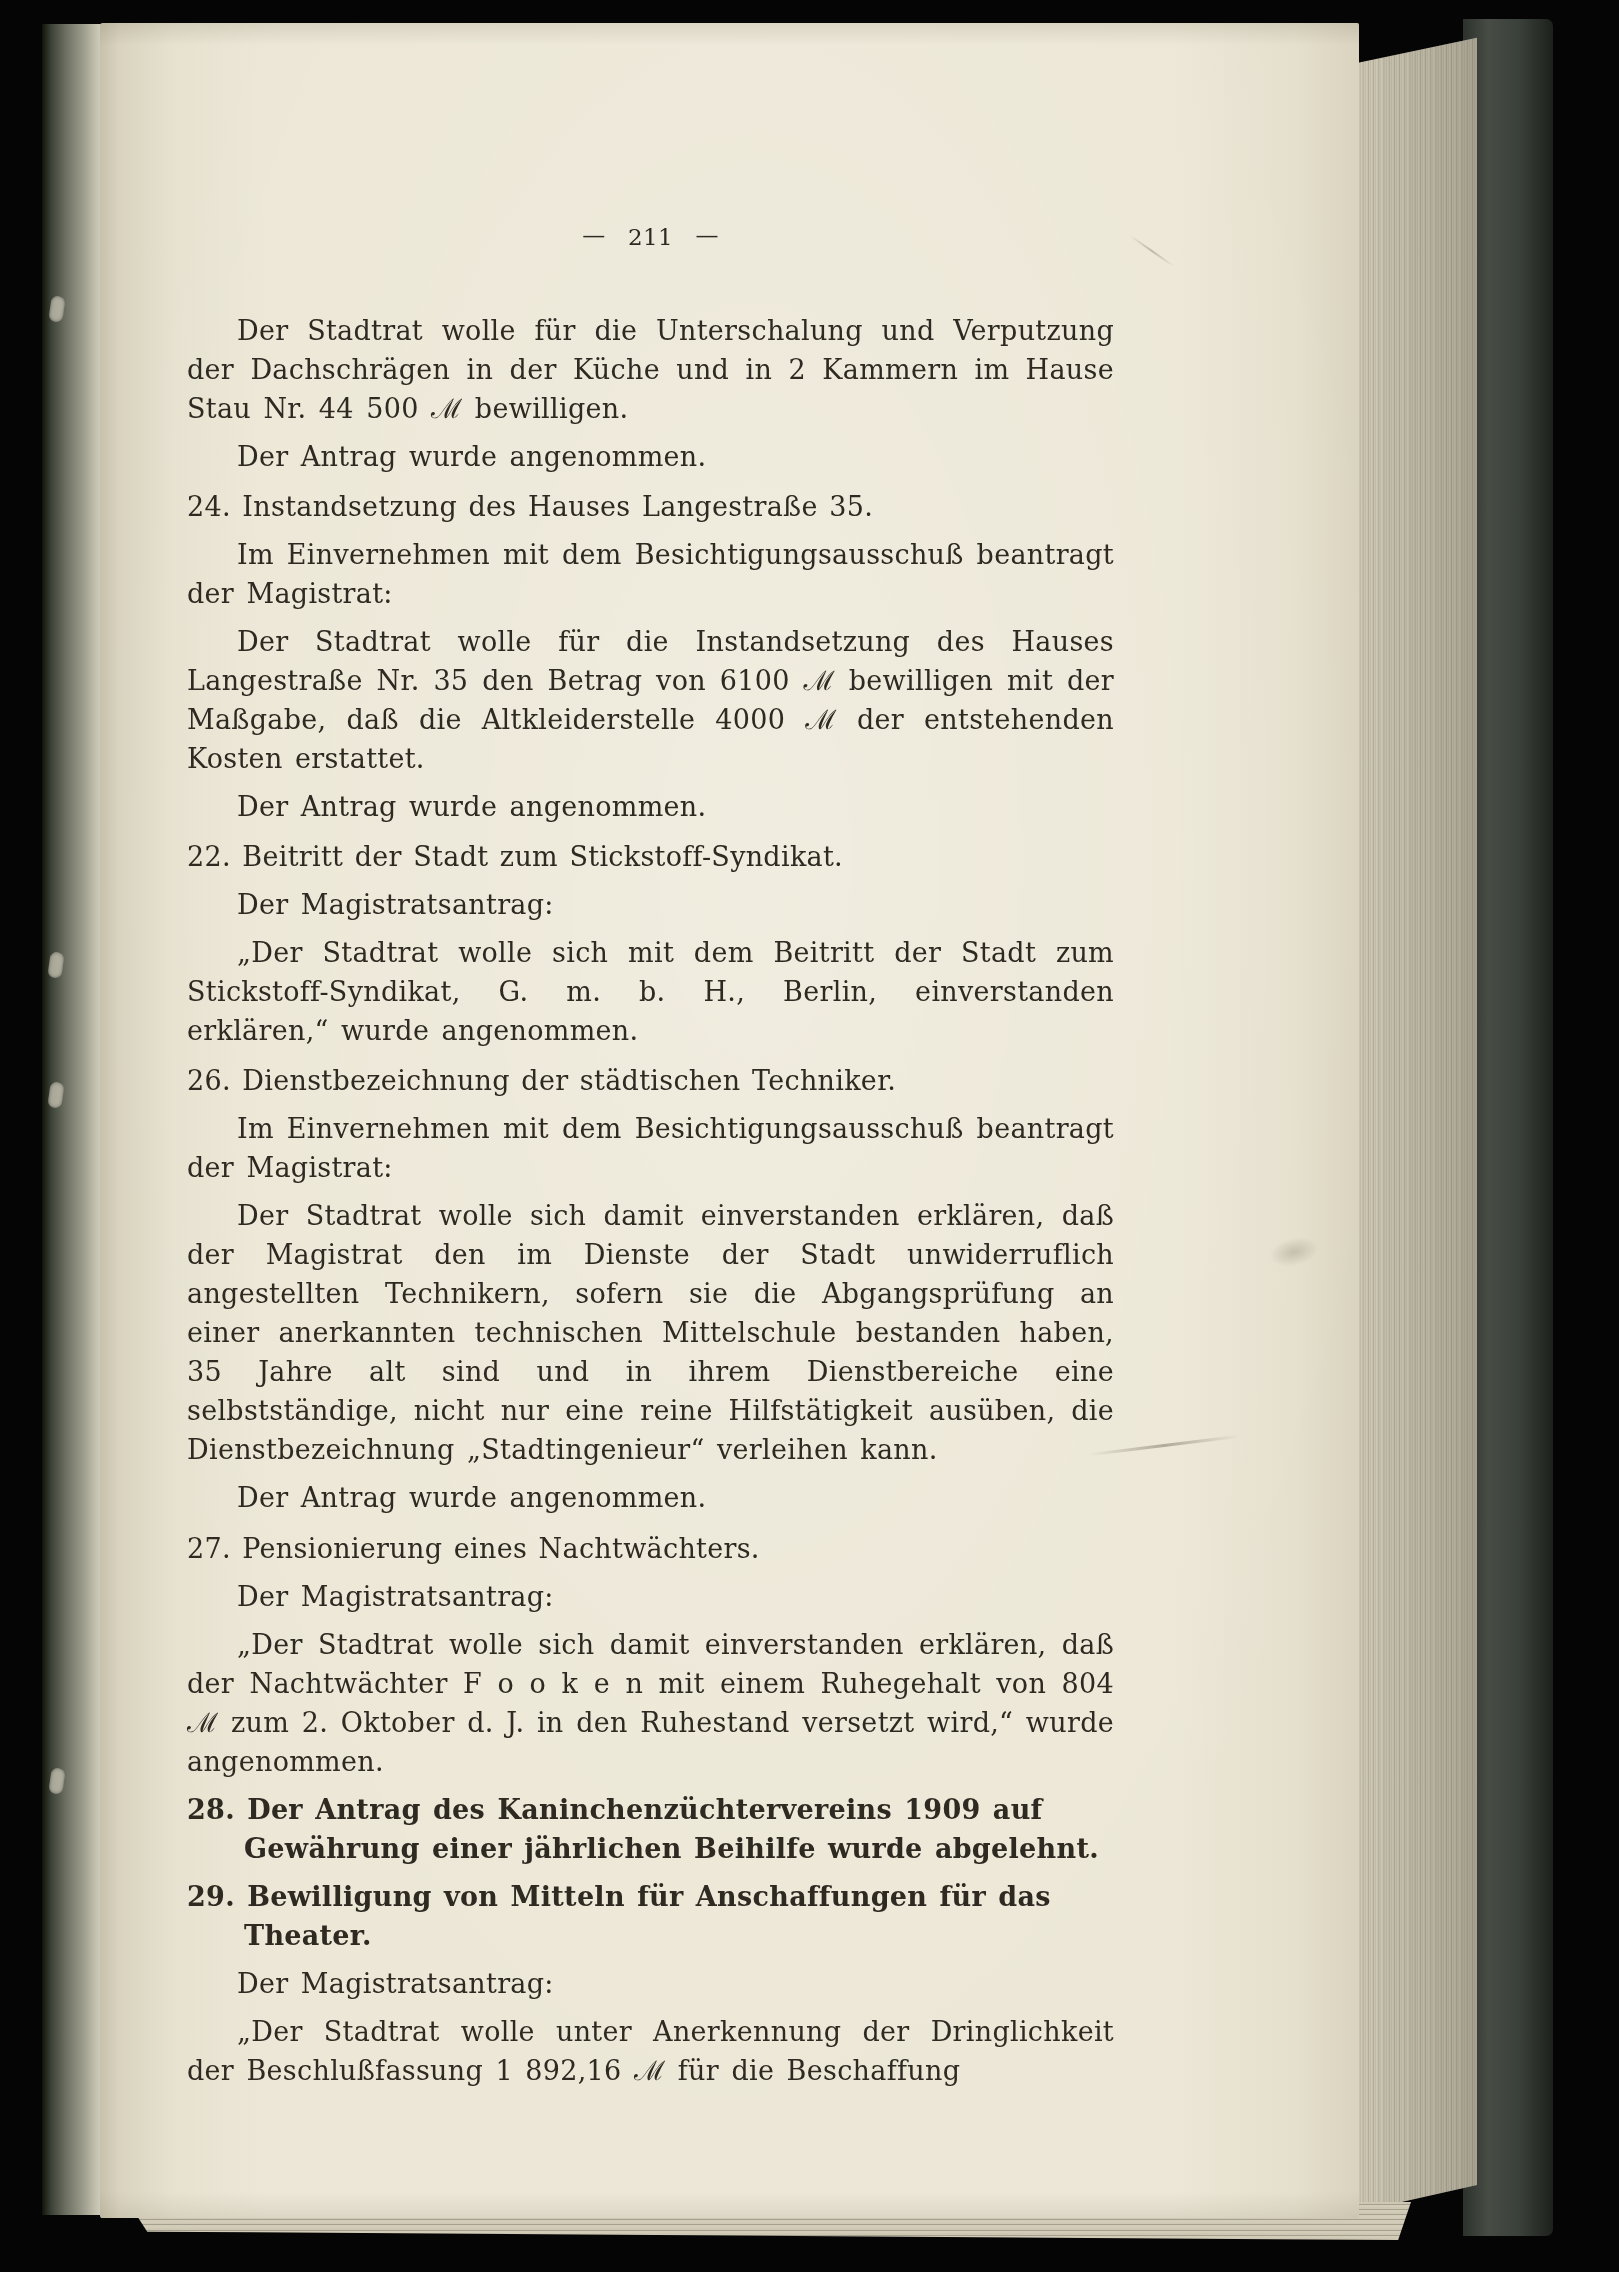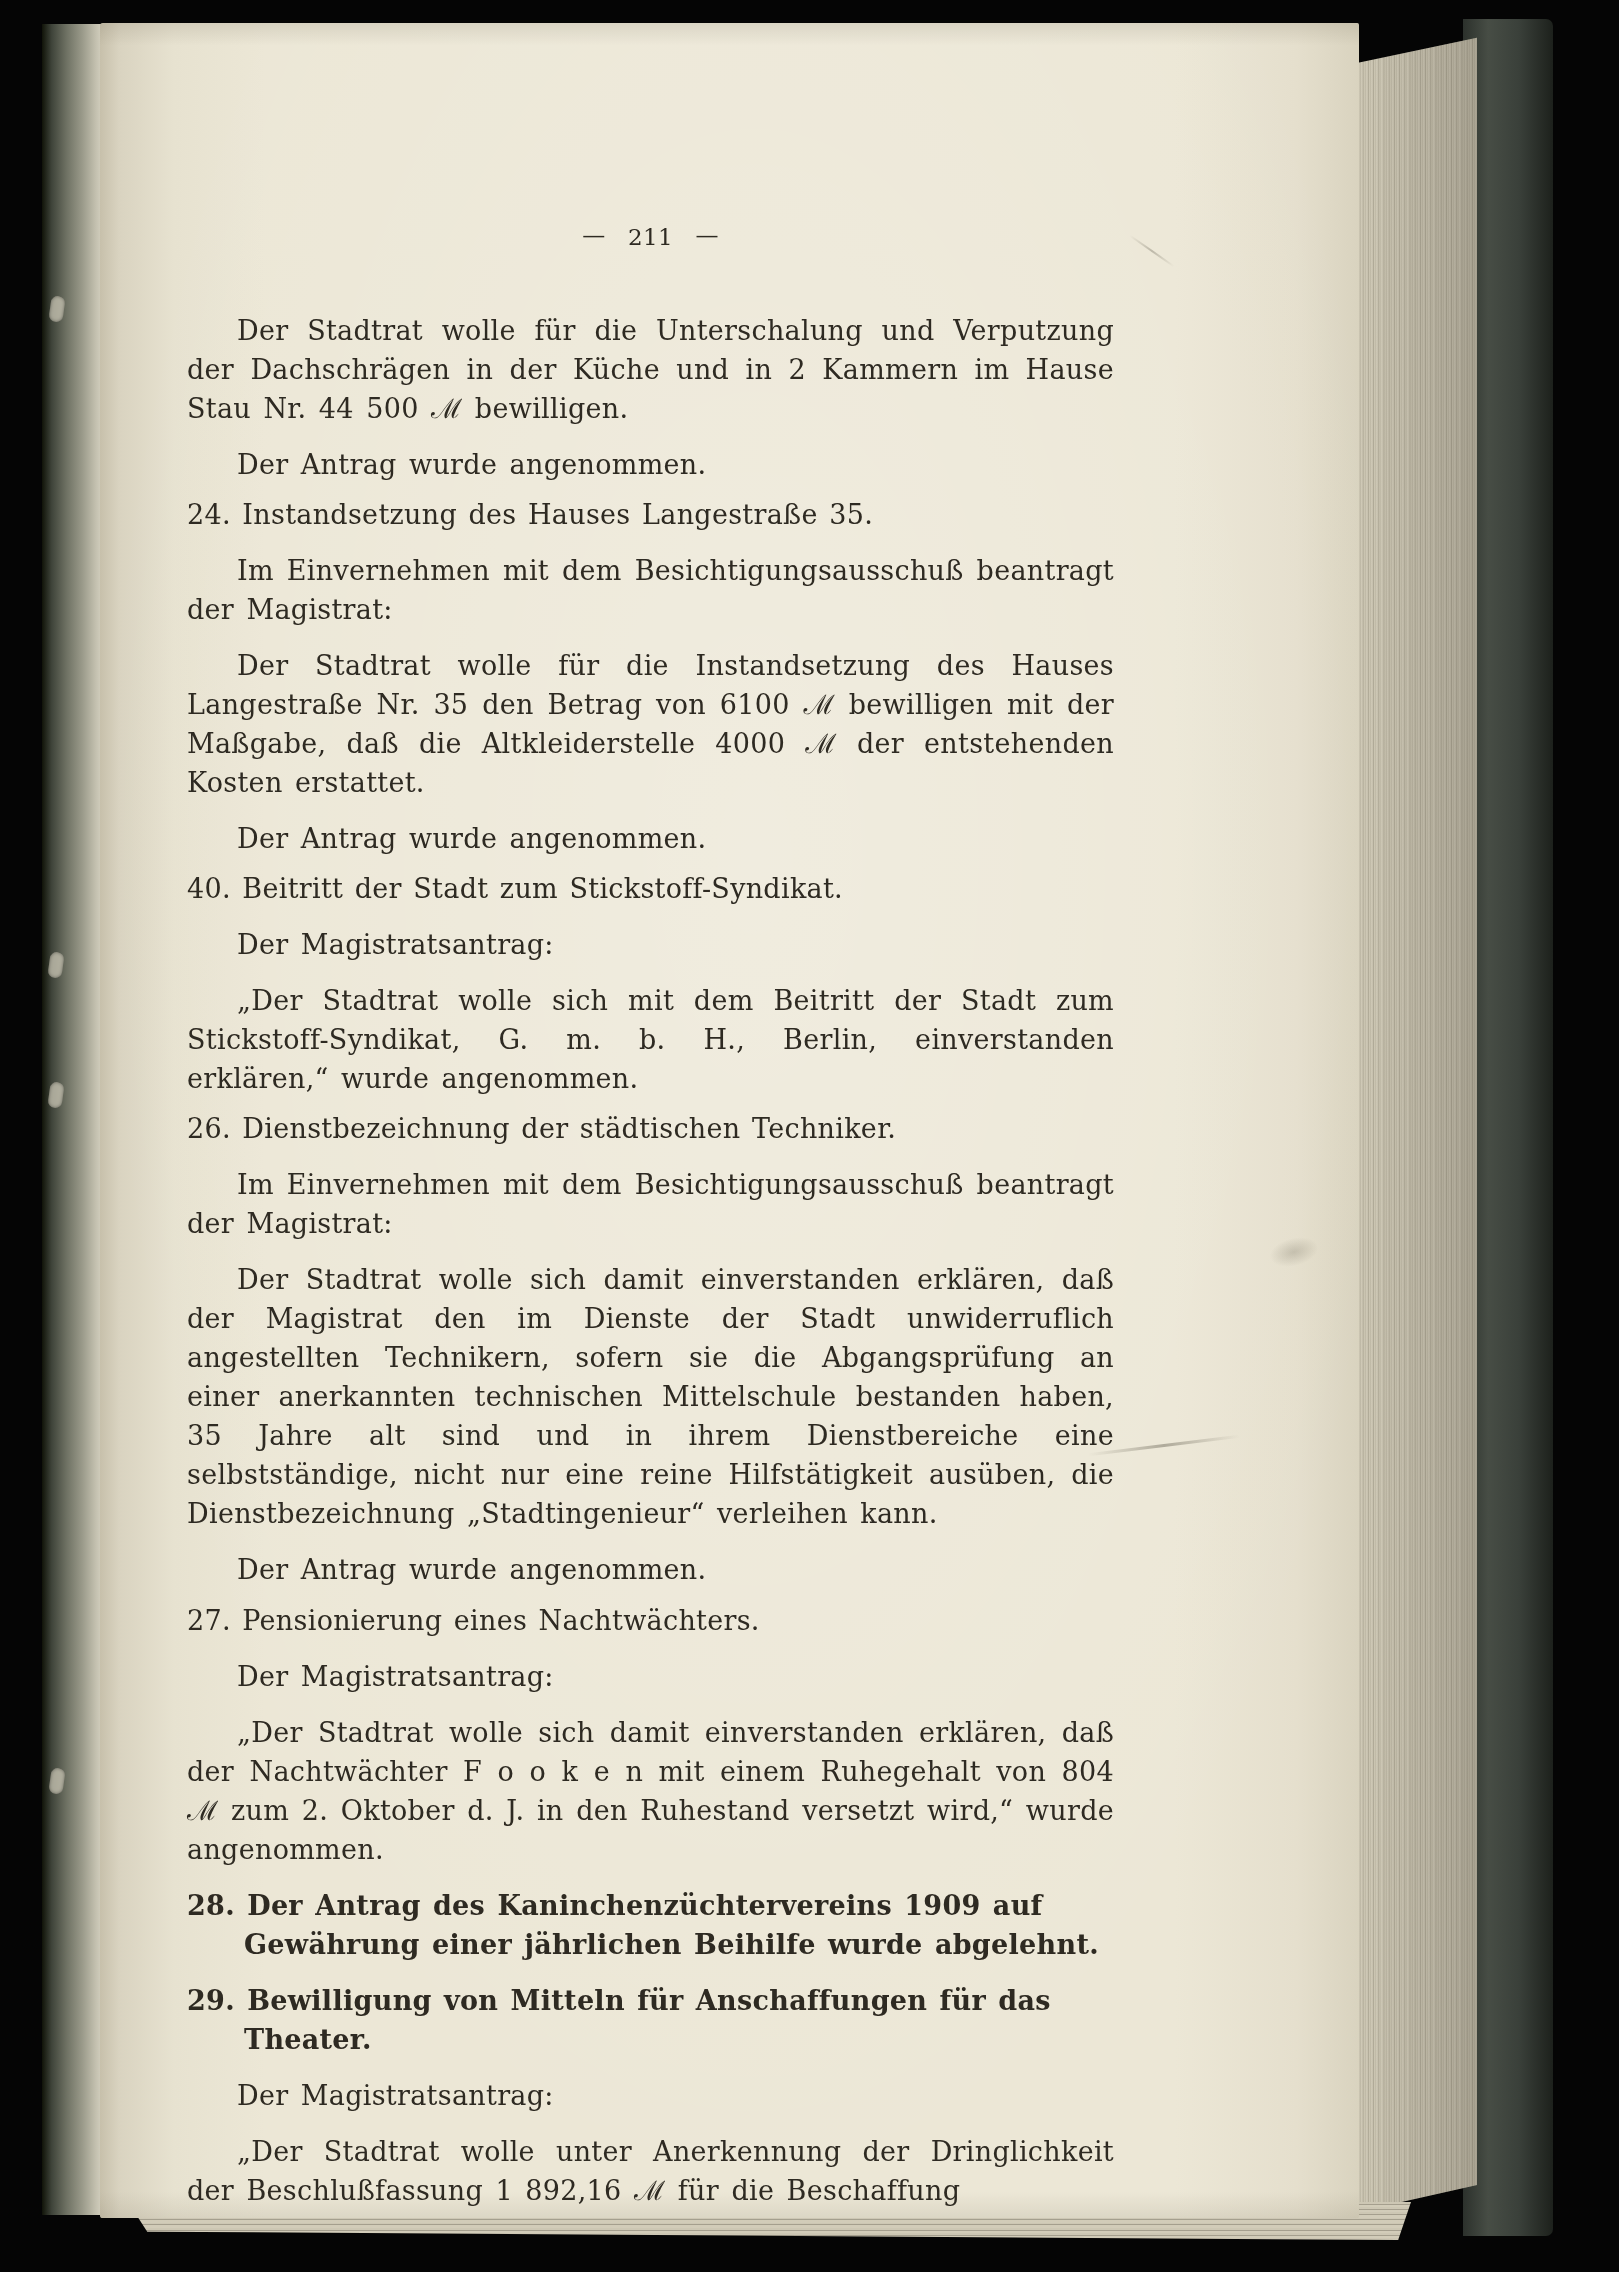--- a/index.html
+++ b/index.html
@@ -68,21 +68,21 @@
   .text-column {
     position:absolute; left:87px; top:195px; width:927px;
     color:#2e2a22;
     font-size:27px; line-height:39px;
     letter-spacing:0.3px;
   }
   .page-header {
     text-align:center; font-size:23px; margin-bottom:54px; color:#2e2a22;
   }
   .page-header .dash { display:inline-block; margin:0 22.5px; transform:translateY(-1.7px); }
-  .blk { margin-top:17px; }
+  .blk { margin-top:9px; }
   .indent { text-indent:50px; text-align:justify; word-spacing:3.5px; }
   .heading { font-weight:400; margin-top:11.3px; word-spacing:2.6px; }
   .hang { font-weight:700; margin-bottom:3.5px; padding-left:57px; text-indent:-57px; word-spacing:2.6px; }
 
   
   .scratch1 {
     position:absolute; left:1088px; top:1444px; width:152px; height:2.6px;
     background:linear-gradient(90deg,rgba(0,0,0,0),rgba(100,95,80,.45),rgba(0,0,0,0));
     transform:rotate(-7deg); z-index:4;
   }
@@ -118,21 +118,21 @@
       <div class="page-header">
         <span class="dash">—</span><span>211</span><span class="dash">—</span>
       </div>
 
       <p class="blk indent">Der Stadtrat wolle für die Unterschalung und Verputzung der Dachschrägen in der Küche und in 2 Kammern im Hause Stau Nr. 44 500 ℳ bewilligen.</p>
       <p class="blk indent">Der Antrag wurde angenommen.</p>
       <p class="blk heading">24. Instandsetzung des Hauses Langestraße 35.</p>
       <p class="blk indent">Im Einvernehmen mit dem Besichtigungsausschuß beantragt der Magistrat:</p>
       <p class="blk indent">Der Stadtrat wolle für die Instandsetzung des Hauses Langestraße Nr. 35 den Betrag von 6100 ℳ bewilligen mit der Maßgabe, daß die Altkleiderstelle 4000 ℳ der entstehenden Kosten erstattet.</p>
       <p class="blk indent">Der Antrag wurde angenommen.</p>
-      <p class="blk heading">40. Beitritt der Stadt zum Stickstoff-Syndikat.</p>
+      <p class="blk heading">22. Beitritt der Stadt zum Stickstoff-Syndikat.</p>
       <p class="blk indent">Der Magistratsantrag:</p>
       <p class="blk indent">„Der Stadtrat wolle sich mit dem Beitritt der Stadt zum Stickstoff-Syndikat, G. m. b. H., Berlin, einverstanden erklären,“ wurde angenommen.</p>
       <p class="blk heading">26. Dienstbezeichnung der städtischen Techniker.</p>
       <p class="blk indent">Im Einvernehmen mit dem Besichtigungsausschuß beantragt der Magistrat:</p>
       <p class="blk indent">Der Stadtrat wolle sich damit einverstanden erklären, daß der Magistrat den im Dienste der Stadt unwiderruflich angestellten Technikern, sofern sie die Abgangsprüfung an einer anerkannten technischen Mittelschule bestanden haben, 35 Jahre alt sind und in ihrem Dienstbereiche eine selbstständige, nicht nur eine reine Hilfstätigkeit ausüben, die Dienstbezeichnung „Stadtingenieur“ verleihen kann.</p>
       <p class="blk indent">Der Antrag wurde angenommen.</p>
       <p class="blk heading">27. Pensionierung eines Nachtwächters.</p>
       <p class="blk indent">Der Magistratsantrag:</p>
       <p class="blk indent">„Der Stadtrat wolle sich damit einverstanden erklären, daß der Nachtwächter F o o k e n mit einem Ruhegehalt von 804 ℳ zum 2. Oktober d. J. in den Ruhestand versetzt wird,“ wurde angenommen.</p>
       <p class="blk hang">28. Der Antrag des Kaninchenzüchtervereins 1909 auf Gewährung einer jährlichen Beihilfe wurde abgelehnt.</p>

